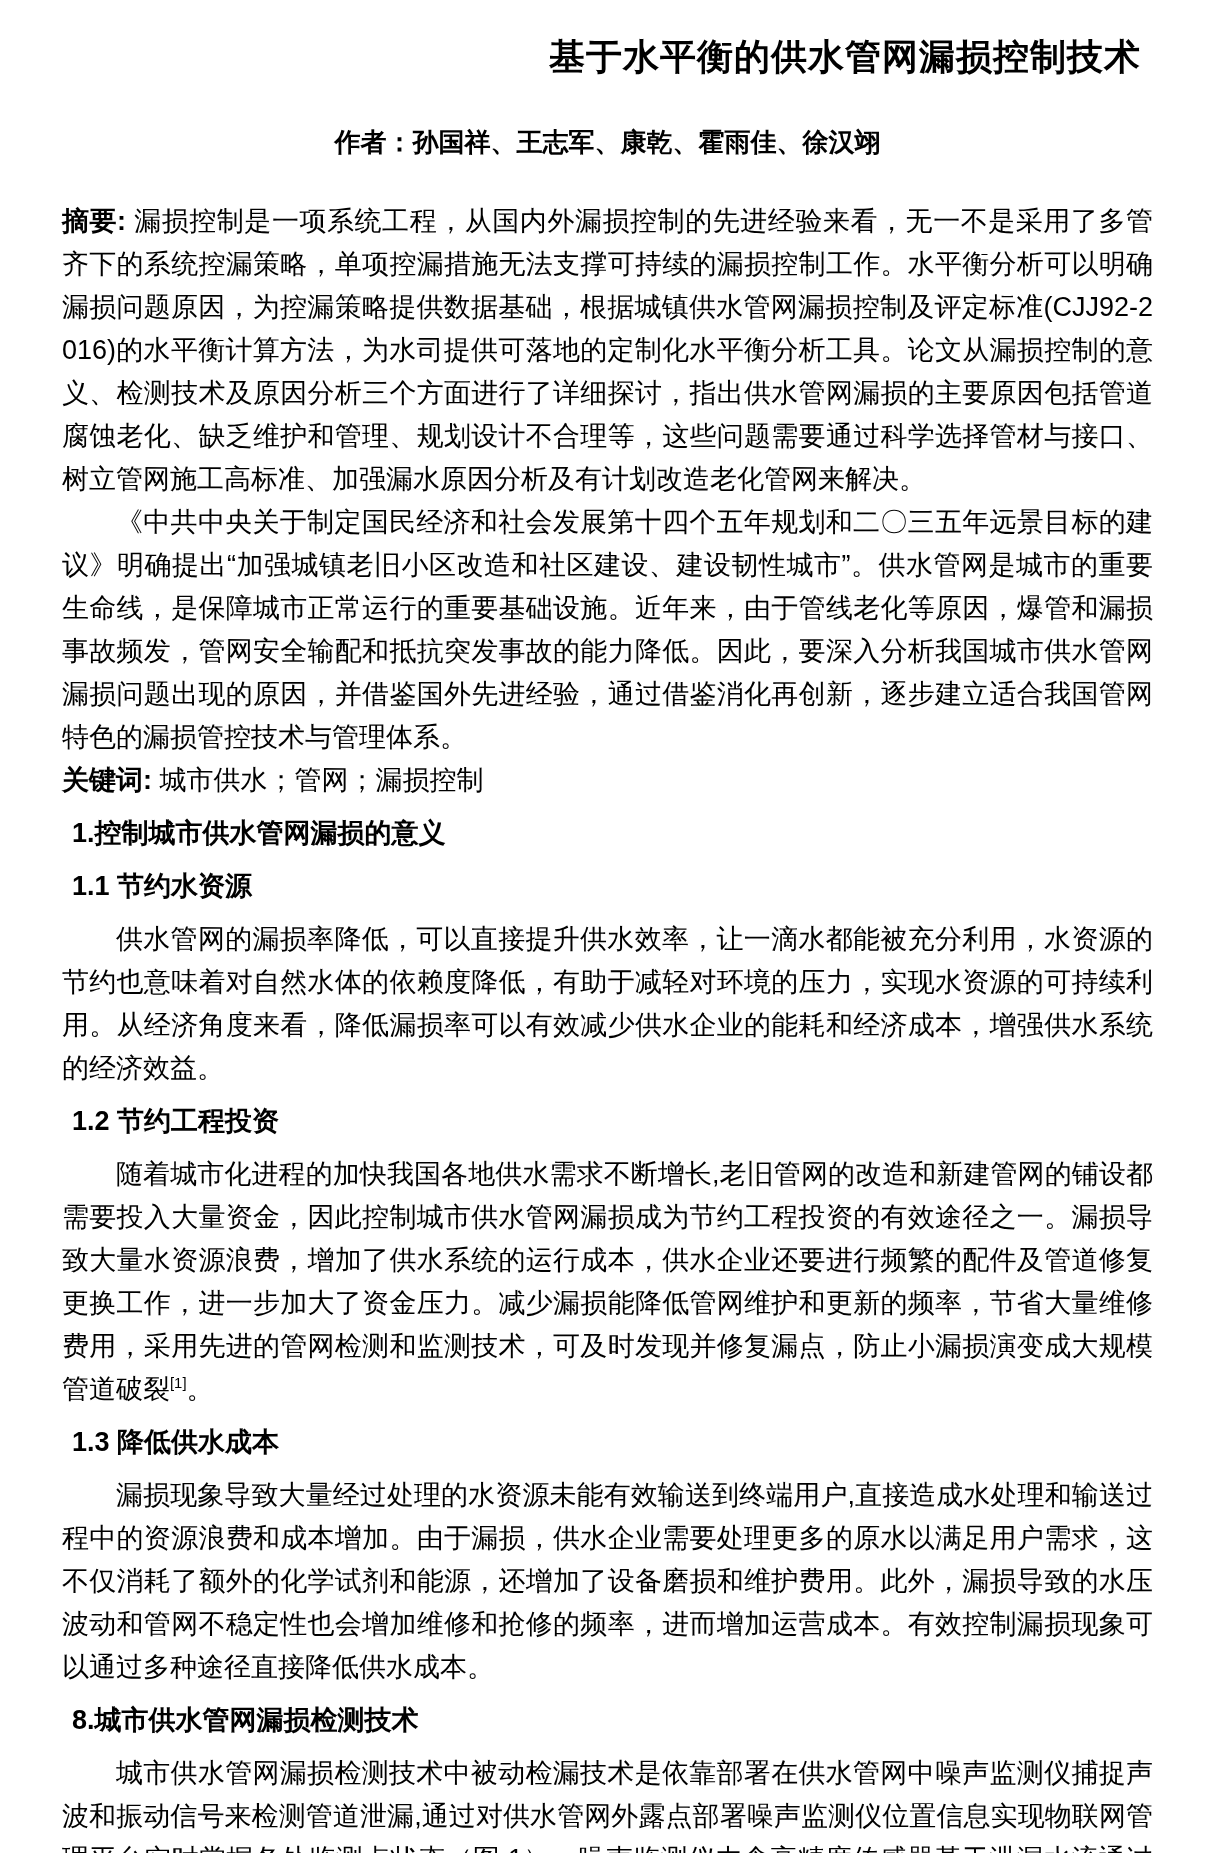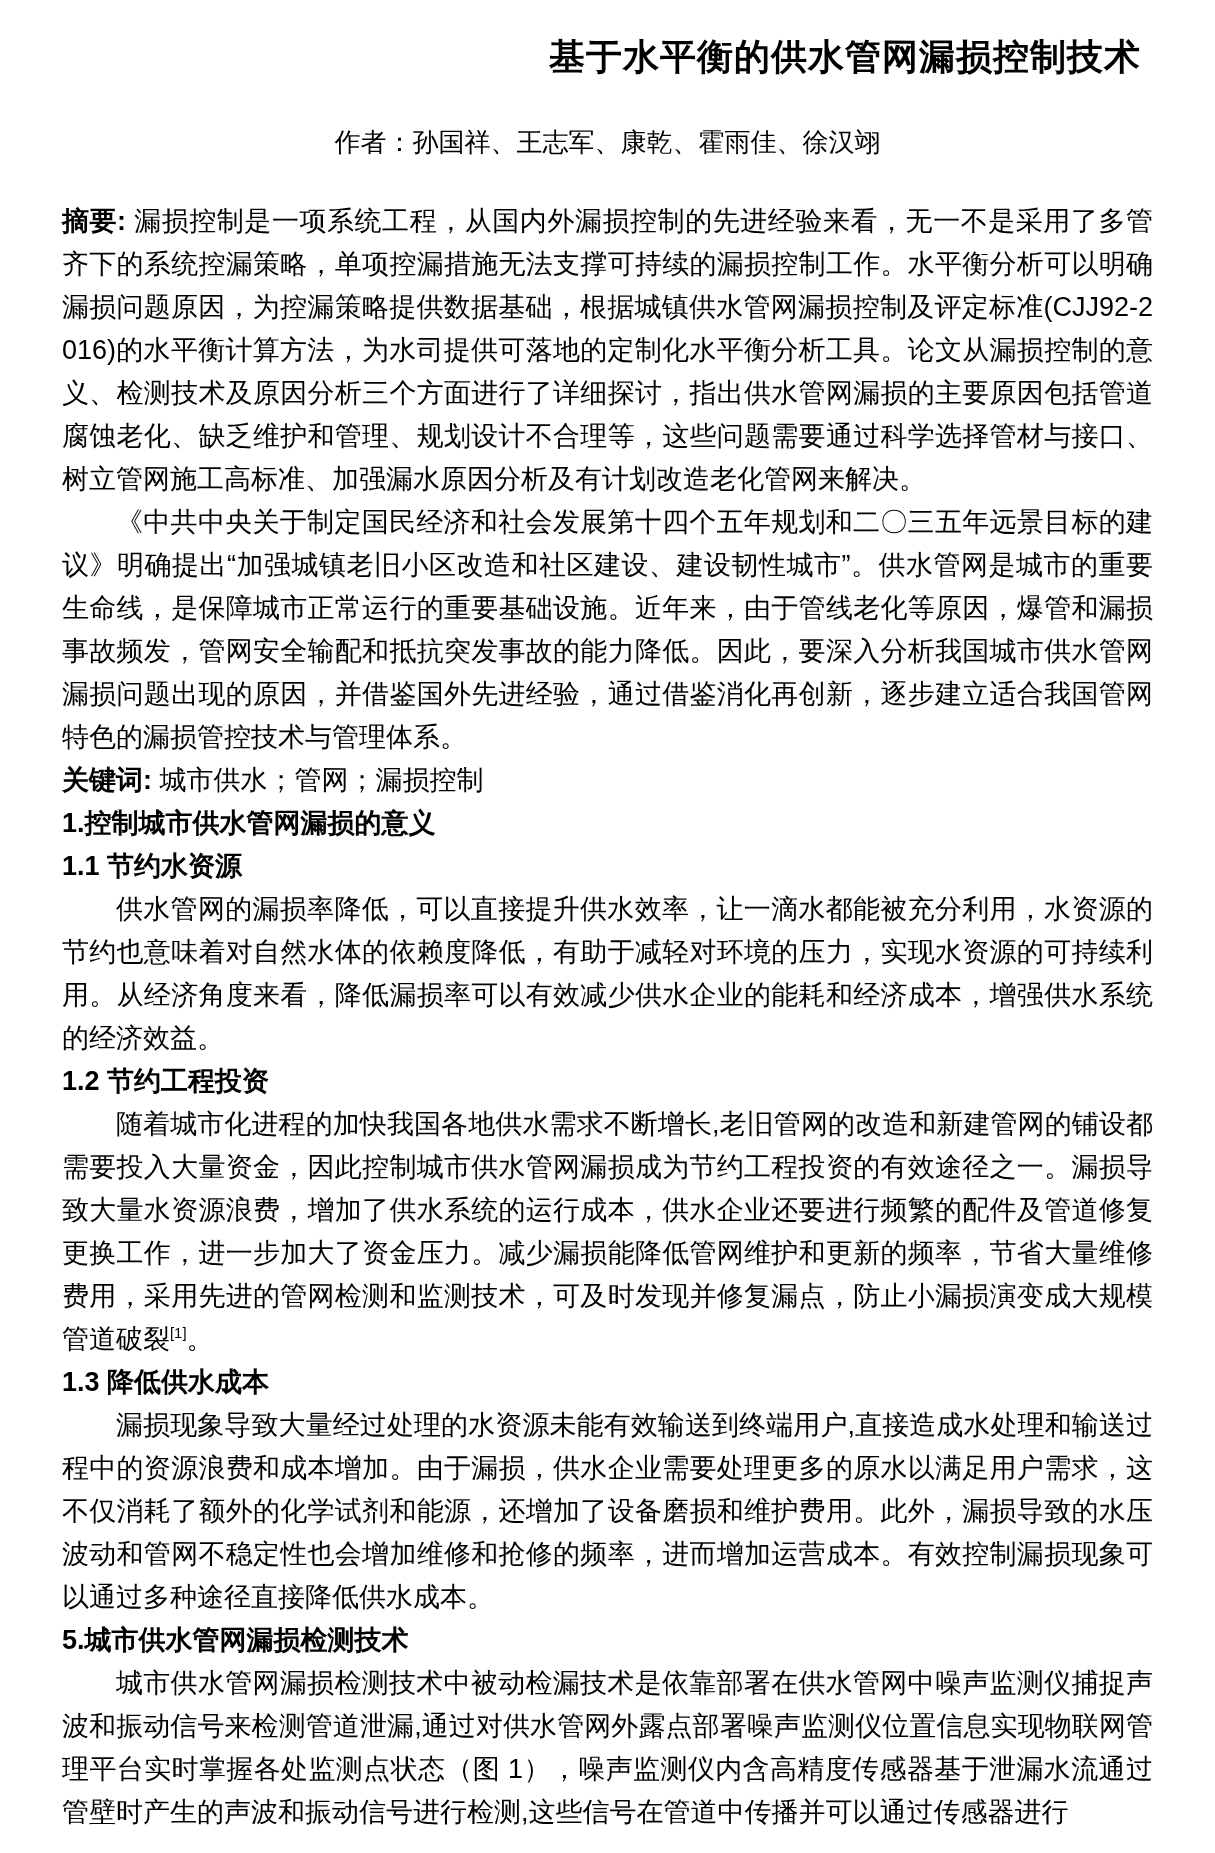--- a/index.html
+++ b/index.html
@@ -24,36 +24,36 @@
     font-size: 36px;
     line-height: 46px;
     font-weight: 700;
     letter-spacing: 1px;
   }
   .authors {
     margin-top: 46px;
     text-align: center;
     font-size: 26px;
     line-height: 32px;
-    font-weight: 400;
+    font-weight: 700;
   }
   .body-text {
     margin-top: 42px;
   }
   p.para {
     margin: 0;
     text-align: justify;
     text-justify: inter-character;
     word-break: break-all;
     overflow-wrap: anywhere;
   }
   p.para.indent { text-indent: 2em; }
   .bold { font-weight: 700; }
   h2.sec-heading, h3.sub-heading {
-    margin: 0;
+    margin: 10px;
     font-size: 27px;
     line-height: 43px;
     font-weight: 700;
   }
   sup.ref {
     font-size: 0.55em;
     line-height: 0;
     vertical-align: super;
   }
 </style>
@@ -81,20 +81,20 @@
     <p class="para indent">供水管网的漏损率降低，可以直接提升供水效率，让一滴水都能被充分利用，水资源的节约也意味着对自然水体的依赖度降低，有助于减轻对环境的压力，实现水资源的可持续利用。从经济角度来看，降低漏损率可以有效减少供水企业的能耗和经济成本，增强供水系统的经济效益。</p>
 
     <h3 class="sub-heading">1.2 节约工程投资</h3>
 
     <p class="para indent"><span>随着城市化进程的加快我国各地供水需求不断增长,老旧管网的改造和新建管网的铺设都需要投入大量资金，因此控制城市供水管网漏损成为节约工程投资的有效途径之一。漏损导致大量水资源浪费，增加了供水系统的运行成本，供水企业还要进行频繁的配件及管道修复更换工作，进一步加大了资金压力。减少漏损能降低管网维护和更新的频率，节省大量维修费用，采用先进的管网检测和监测技术，可及时发现并修复漏点，防止小漏损演变成大规模管道破裂</span><sup class="ref">[1]</sup><span>。</span></p>
 
     <h3 class="sub-heading">1.3 降低供水成本</h3>
 
     <p class="para indent">漏损现象导致大量经过处理的水资源未能有效输送到终端用户,直接造成水处理和输送过程中的资源浪费和成本增加。由于漏损，供水企业需要处理更多的原水以满足用户需求，这不仅消耗了额外的化学试剂和能源，还增加了设备磨损和维护费用。此外，漏损导致的水压波动和管网不稳定性也会增加维修和抢修的频率，进而增加运营成本。有效控制漏损现象可以通过多种途径直接降低供水成本。</p>
 
-    <h2 class="sec-heading">5.城市供水管网漏损检测技术</h2>
+    <h2 class="sec-heading">8.城市供水管网漏损检测技术</h2>
 
 
     <p class="para indent">城市供水管网漏损检测技术中被动检漏技术是依靠部署在供水管网中噪声监测仪捕捉声波和振动信号来检测管道泄漏,通过对供水管网外露点部署噪声监测仪位置信息实现物联网管理平台实时掌握各处监测点状态（图 1），噪声监测仪内含高精度传感器基于泄漏水流通过管壁时产生的声波和振动信号进行检测,这些信号在管道中传播并可以通过传感器进行</p>
 
   </div>
 
 </div>
 
 </body></html>

